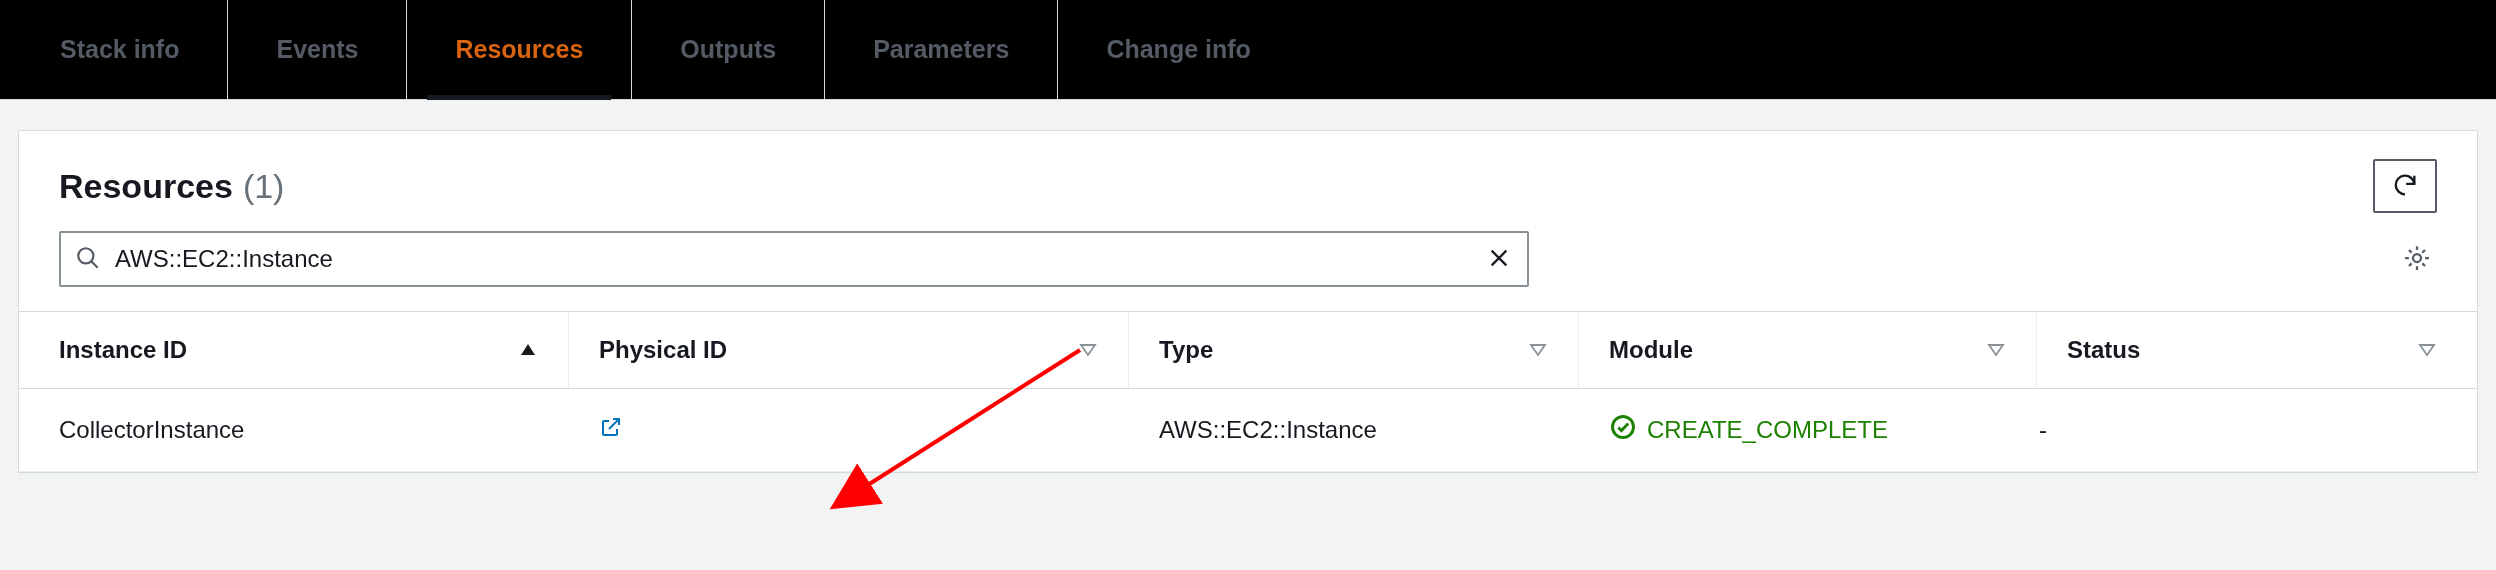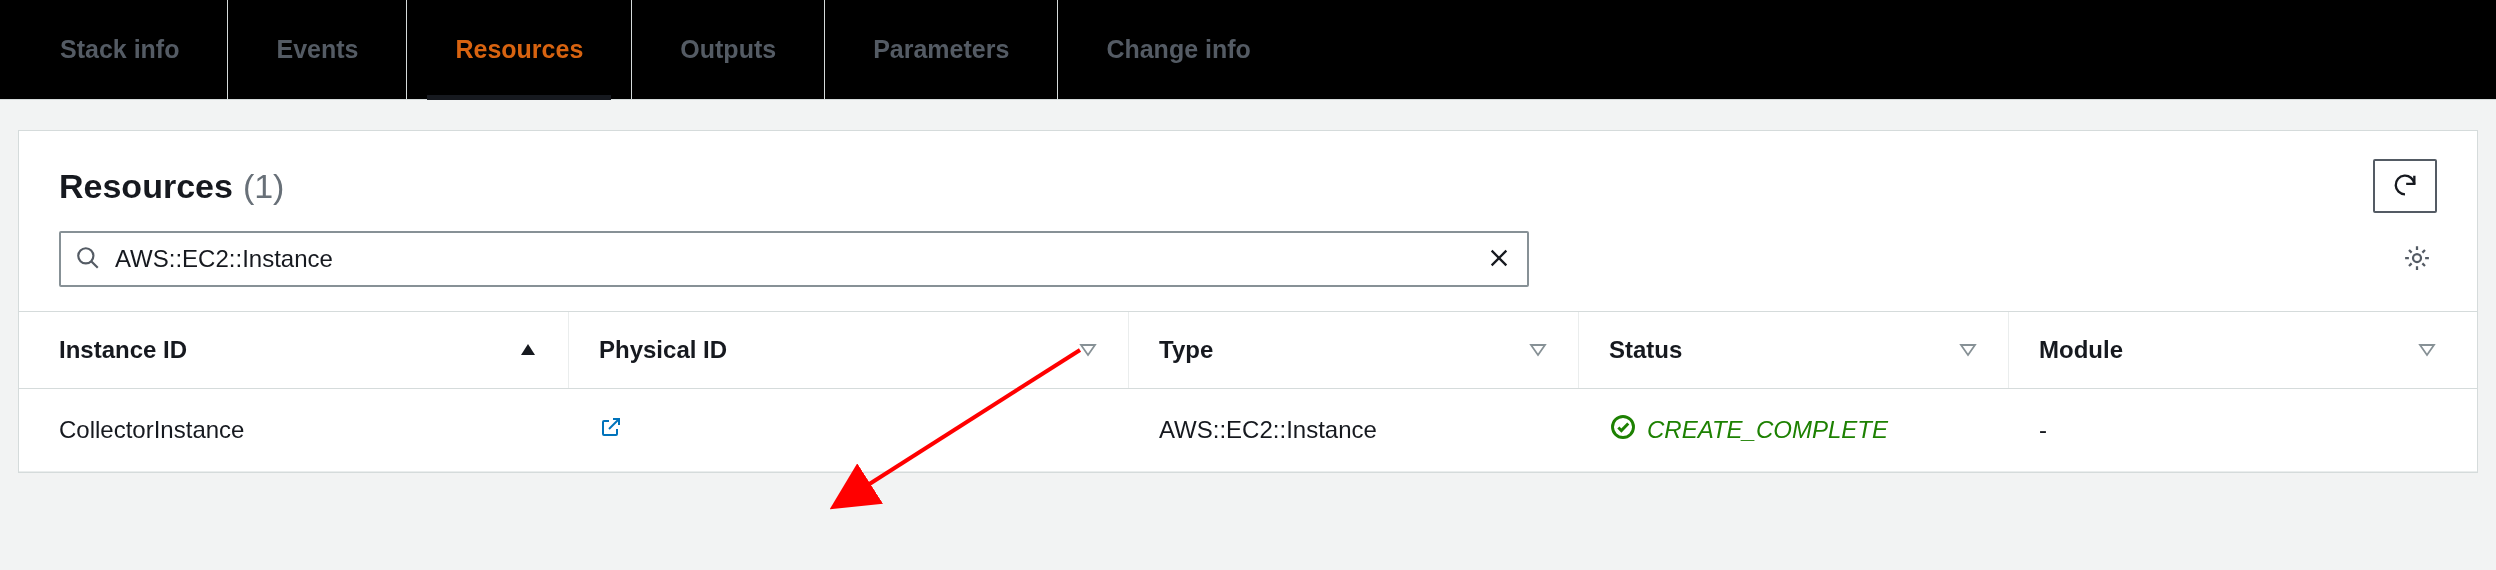--- a/index.html
+++ b/index.html
@@ -182,21 +182,20 @@
     vertical-align: middle;
   }
   .ext-icon svg { width: 24px; height: 24px; stroke: #0073bb; stroke-width: 2; fill: none; }
 
   .status-ok {
     color: #1d8102;
     font-weight: 400;
     display: flex;
     align-items: center;
     gap: 10px;
-    font-style: italic;
   }
   .status-ok svg { width: 28px; height: 28px; stroke: #1d8102; stroke-width: 2.5; fill: none; }
 
   
   .arrow-overlay {
     position: absolute;
     left: 830px;
     top: 340px;
     pointer-events: none;
   }
@@ -277,30 +276,30 @@
       </span>
     </div>
     <div class="th col-type">
       <span>Type</span>
       <span class="sort-ind">
         <svg viewBox="0 0 20 20">
             <polygon points="10,15 17,5 3,5" fill="none" stroke="#879196" stroke-width="1.8"></polygon>
           </svg>
       </span>
     </div>
+    <div class="th col-module">
+      <span>Module</span>
+      <span class="sort-ind">
+        <svg viewBox="0 0 20 20">
+            <polygon points="10,15 17,5 3,5" fill="none" stroke="#879196" stroke-width="1.8"></polygon>
+          </svg>
+      </span>
+    </div>
     <div class="th col-status">
       <span>Status</span>
-      <span class="sort-ind">
-        <svg viewBox="0 0 20 20">
-            <polygon points="10,15 17,5 3,5" fill="none" stroke="#879196" stroke-width="1.8"></polygon>
-          </svg>
-      </span>
-    </div>
-    <div class="th col-module">
-      <span>Module</span>
       <span class="sort-ind">
         <svg viewBox="0 0 20 20">
             <polygon points="10,15 17,5 3,5" fill="none" stroke="#879196" stroke-width="1.8"></polygon>
           </svg>
       </span>
     </div>
   </div>
 
   <div class="table-row">
     <div class="td col-logical">CollectorInstance</div>

